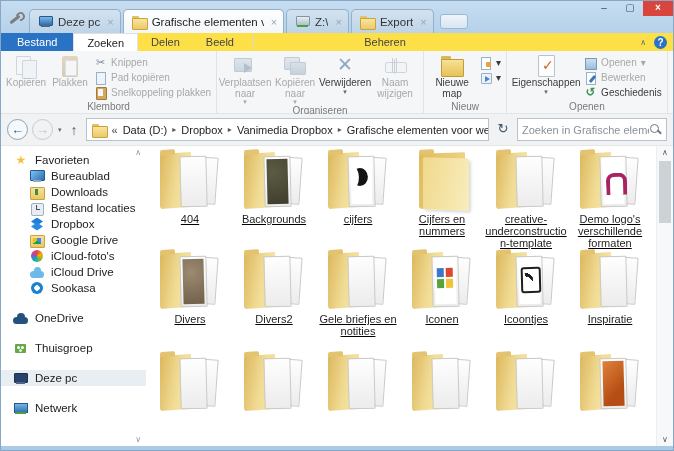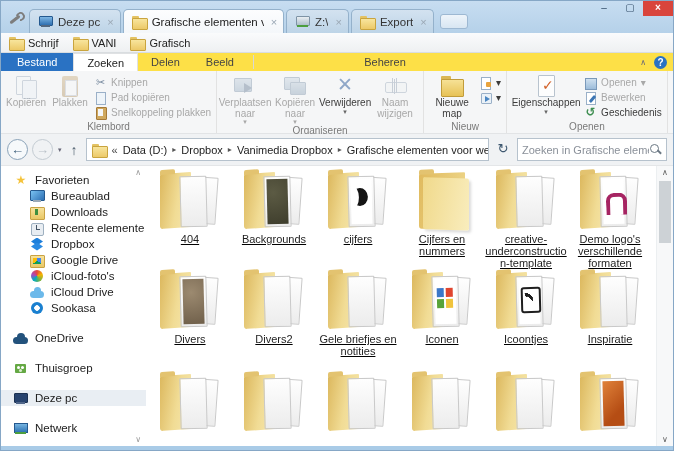--- a/index.html
+++ b/index.html
@@ -226,34 +226,20 @@
       <span class="tab-close">×</span>
     </div>
     <div class="newtab-btn"></div>
     <div class="win-controls">
       <span class="win-btn">–</span>
       <span class="win-btn">▢</span>
       <span class="win-btn close">×</span>
     </div>
   </div>
 
-  <div class="bookmarks">
-    <div class="bm-item">
-      <span class="mini-folder"></span>
-      <span>Schrijf</span>
-    </div>
-    <div class="bm-item">
-      <span class="mini-folder"></span>
-      <span>VANI</span>
-    </div>
-    <div class="bm-item">
-      <span class="mini-folder"></span>
-      <span>Grafisch</span>
-    </div>
-  </div>
 
   <div class="ribbon-tabs">
     <div class="rt-file">Bestand</div>
     <div class="rt active">Zoeken</div>
     <div class="rt">Delen</div>
     <div class="rt">Beeld</div>
     <div class="rt-sep"></div>
     <div class="rt contextual">Beheren</div>
     <div class="rt-right">
       <span class="collapse-glyph">∧</span>
@@ -421,21 +407,21 @@
       <div class="side-item lvl2">
         <span class="si desktop-icon"></span>
         <span>Bureaublad</span>
       </div>
       <div class="side-item lvl2">
         <span class="si downloads-icon"></span>
         <span>Downloads</span>
       </div>
       <div class="side-item lvl2">
         <span class="si recent-icon"></span>
-        <span>Recente elemente</span>
+        <span>Bestand locaties</span>
       </div>
       <div class="side-item lvl2">
         <span class="si dropbox-icon"></span>
         <span>Dropbox</span>
       </div>
       <div class="side-item lvl2">
         <span class="si gdrive-icon"></span>
         <span>Google Drive</span>
       </div>
       <div class="side-item lvl2">

